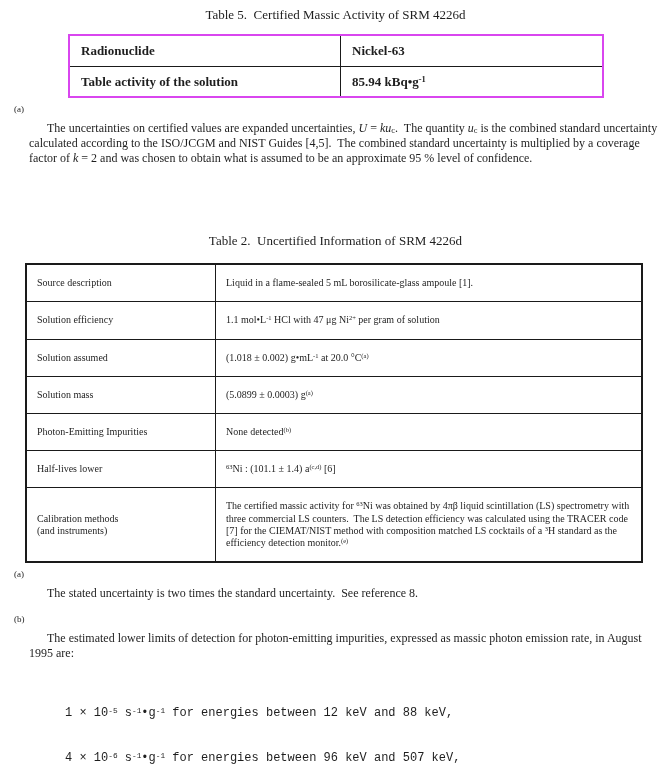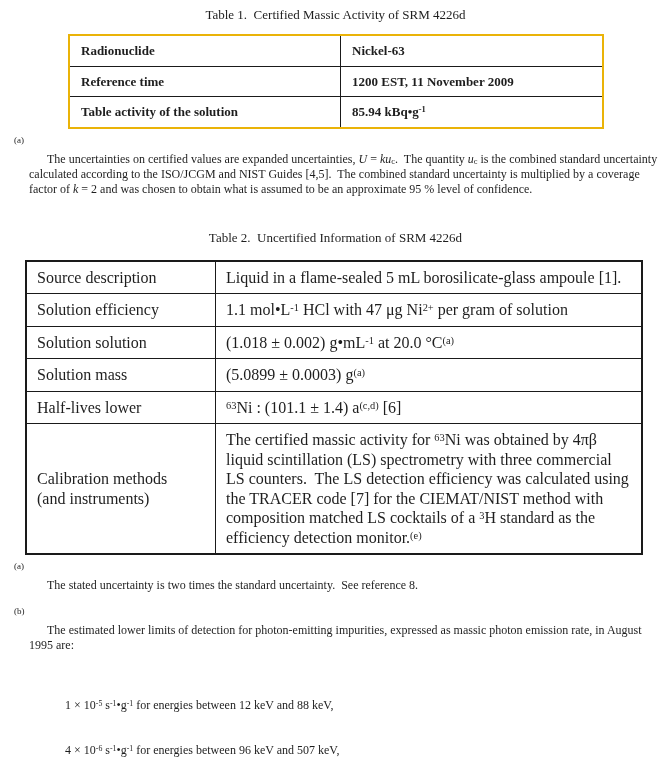--- a/index.html
+++ b/index.html
@@ -7,75 +7,71 @@
     width:671px; height:782px; overflow:hidden;
     background:#ffffff; color:#1e1e1e;
     font-family:"Liberation Serif", serif;
   }
   .page { position:relative; width:671px; height:782px; }
 
   .tbl-title {
     text-align:center; font-size:13px; white-space:pre-wrap;
   }
   .title1 { padding-top:7px; }
-  .title2 { margin-top:18px; }
+  .title2 { margin-top:52px; }
 
   table { border-collapse:collapse; table-layout:fixed; }
   td { white-space:pre-wrap; }
 
   .t1 {
     margin:11px 0 0 68px; width:536px;
-    border:2px solid #eab308;
+    border:2px solid #d946ef;
   }
   .t1 td {
     border:1px solid #1a1a1a;
     font-weight:bold; font-size:13px; line-height:1.2;
     padding:7px 11px; vertical-align:middle;
   }
   .t1 td.lbl { width:248px; }
 
   .t2 {
     margin:14px 0 0 25px; width:618px;
     border:2px solid #1a1a1a;
   }
   .t2 td {
     border:1px solid #1a1a1a;
-    font-size:16px; line-height:1.22;
-    padding:6px 10px; vertical-align:middle;
+    font-size:10px; line-height:1.22;
+    padding:12px 10px; vertical-align:middle;
   }
   .t2 td.lbl { width:168px; }
 
   .fn-block { font-size:12px; line-height:1.25; margin:8px 13px 0 13px; }
   .fn { position:relative; padding-left:16px; white-space:pre-wrap; }
   .fn .marker {
     position:absolute; left:1px; top:-2px;
     font-size:9px; white-space:nowrap;
   }
   .fn-list { margin-left:36px; }
-  .fn-outro, .fn-list div { white-space:pre-wrap; }
+  .fn-outro, .fn-list div { white-space:pre-wrap;font-family:Liberation Mono, monospace; }
 
   sup { font-size:0.65em; line-height:0; vertical-align:0.42em; }
   sub { font-size:0.7em;  line-height:0; vertical-align:-0.15em; }
 </style>
 </head>
 <body>
 
 <div class="page">
 
-  <div class="tbl-title title1">Table 1.  Certified Massic Activity of SRM 4226d</div>
+  <div class="tbl-title title1">Table 5.  Certified Massic Activity of SRM 4226d</div>
 
   <table class="t1">
     <tbody>
       <tr>
         <td class="lbl">Radionuclide</td>
         <td class="val">Nickel-63</td>
-      </tr>
-      <tr>
-        <td class="lbl">Reference time</td>
-        <td class="val">1200 EST, 11 November 2009</td>
       </tr>
       <tr>
         <td class="lbl">Table activity of the solution</td>
         <td class="val">85.94 kBq•g<sup>-1</sup></td>
       </tr>
     </tbody>
   </table>
 
   <div class="fn-block">
     <div class="fn">
@@ -89,26 +85,30 @@
     <tbody>
       <tr>
         <td class="lbl">Source description</td>
         <td class="val">Liquid in a flame-sealed 5 mL borosilicate-glass ampoule [1].</td>
       </tr>
       <tr>
         <td class="lbl">Solution efficiency</td>
         <td class="val">1.1 mol•L<sup>-1</sup> HCl with 47 μg Ni<sup>2+</sup> per gram of solution</td>
       </tr>
       <tr>
-        <td class="lbl">Solution solution</td>
+        <td class="lbl">Solution assumed</td>
         <td class="val">(1.018 ± 0.002) g•mL<sup>-1</sup> at 20.0 °C<sup>(a)</sup></td>
       </tr>
       <tr>
         <td class="lbl">Solution mass</td>
         <td class="val">(5.0899 ± 0.0003) g<sup>(a)</sup></td>
+      </tr>
+      <tr>
+        <td class="lbl">Photon-Emitting Impurities</td>
+        <td class="val">None detected<sup>(b)</sup></td>
       </tr>
       <tr>
         <td class="lbl">Half-lives lower</td>
         <td class="val"><sup>63</sup>Ni : (101.1 ± 1.4) a<sup>(c,d)</sup> [6]</td>
       </tr>
       <tr>
         <td class="lbl">Calibration methods<br>(and instruments)</td>
         <td class="val">The certified massic activity for <sup>63</sup>Ni was obtained by 4πβ liquid scintillation (LS) spectrometry with three commercial LS counters.  The LS detection efficiency was calculated using the TRACER code [7] for the CIEMAT/NIST method with composition matched LS cocktails of a <sup>3</sup>H standard as the efficiency detection monitor.<sup>(e)</sup></td>
       </tr>
     </tbody>

